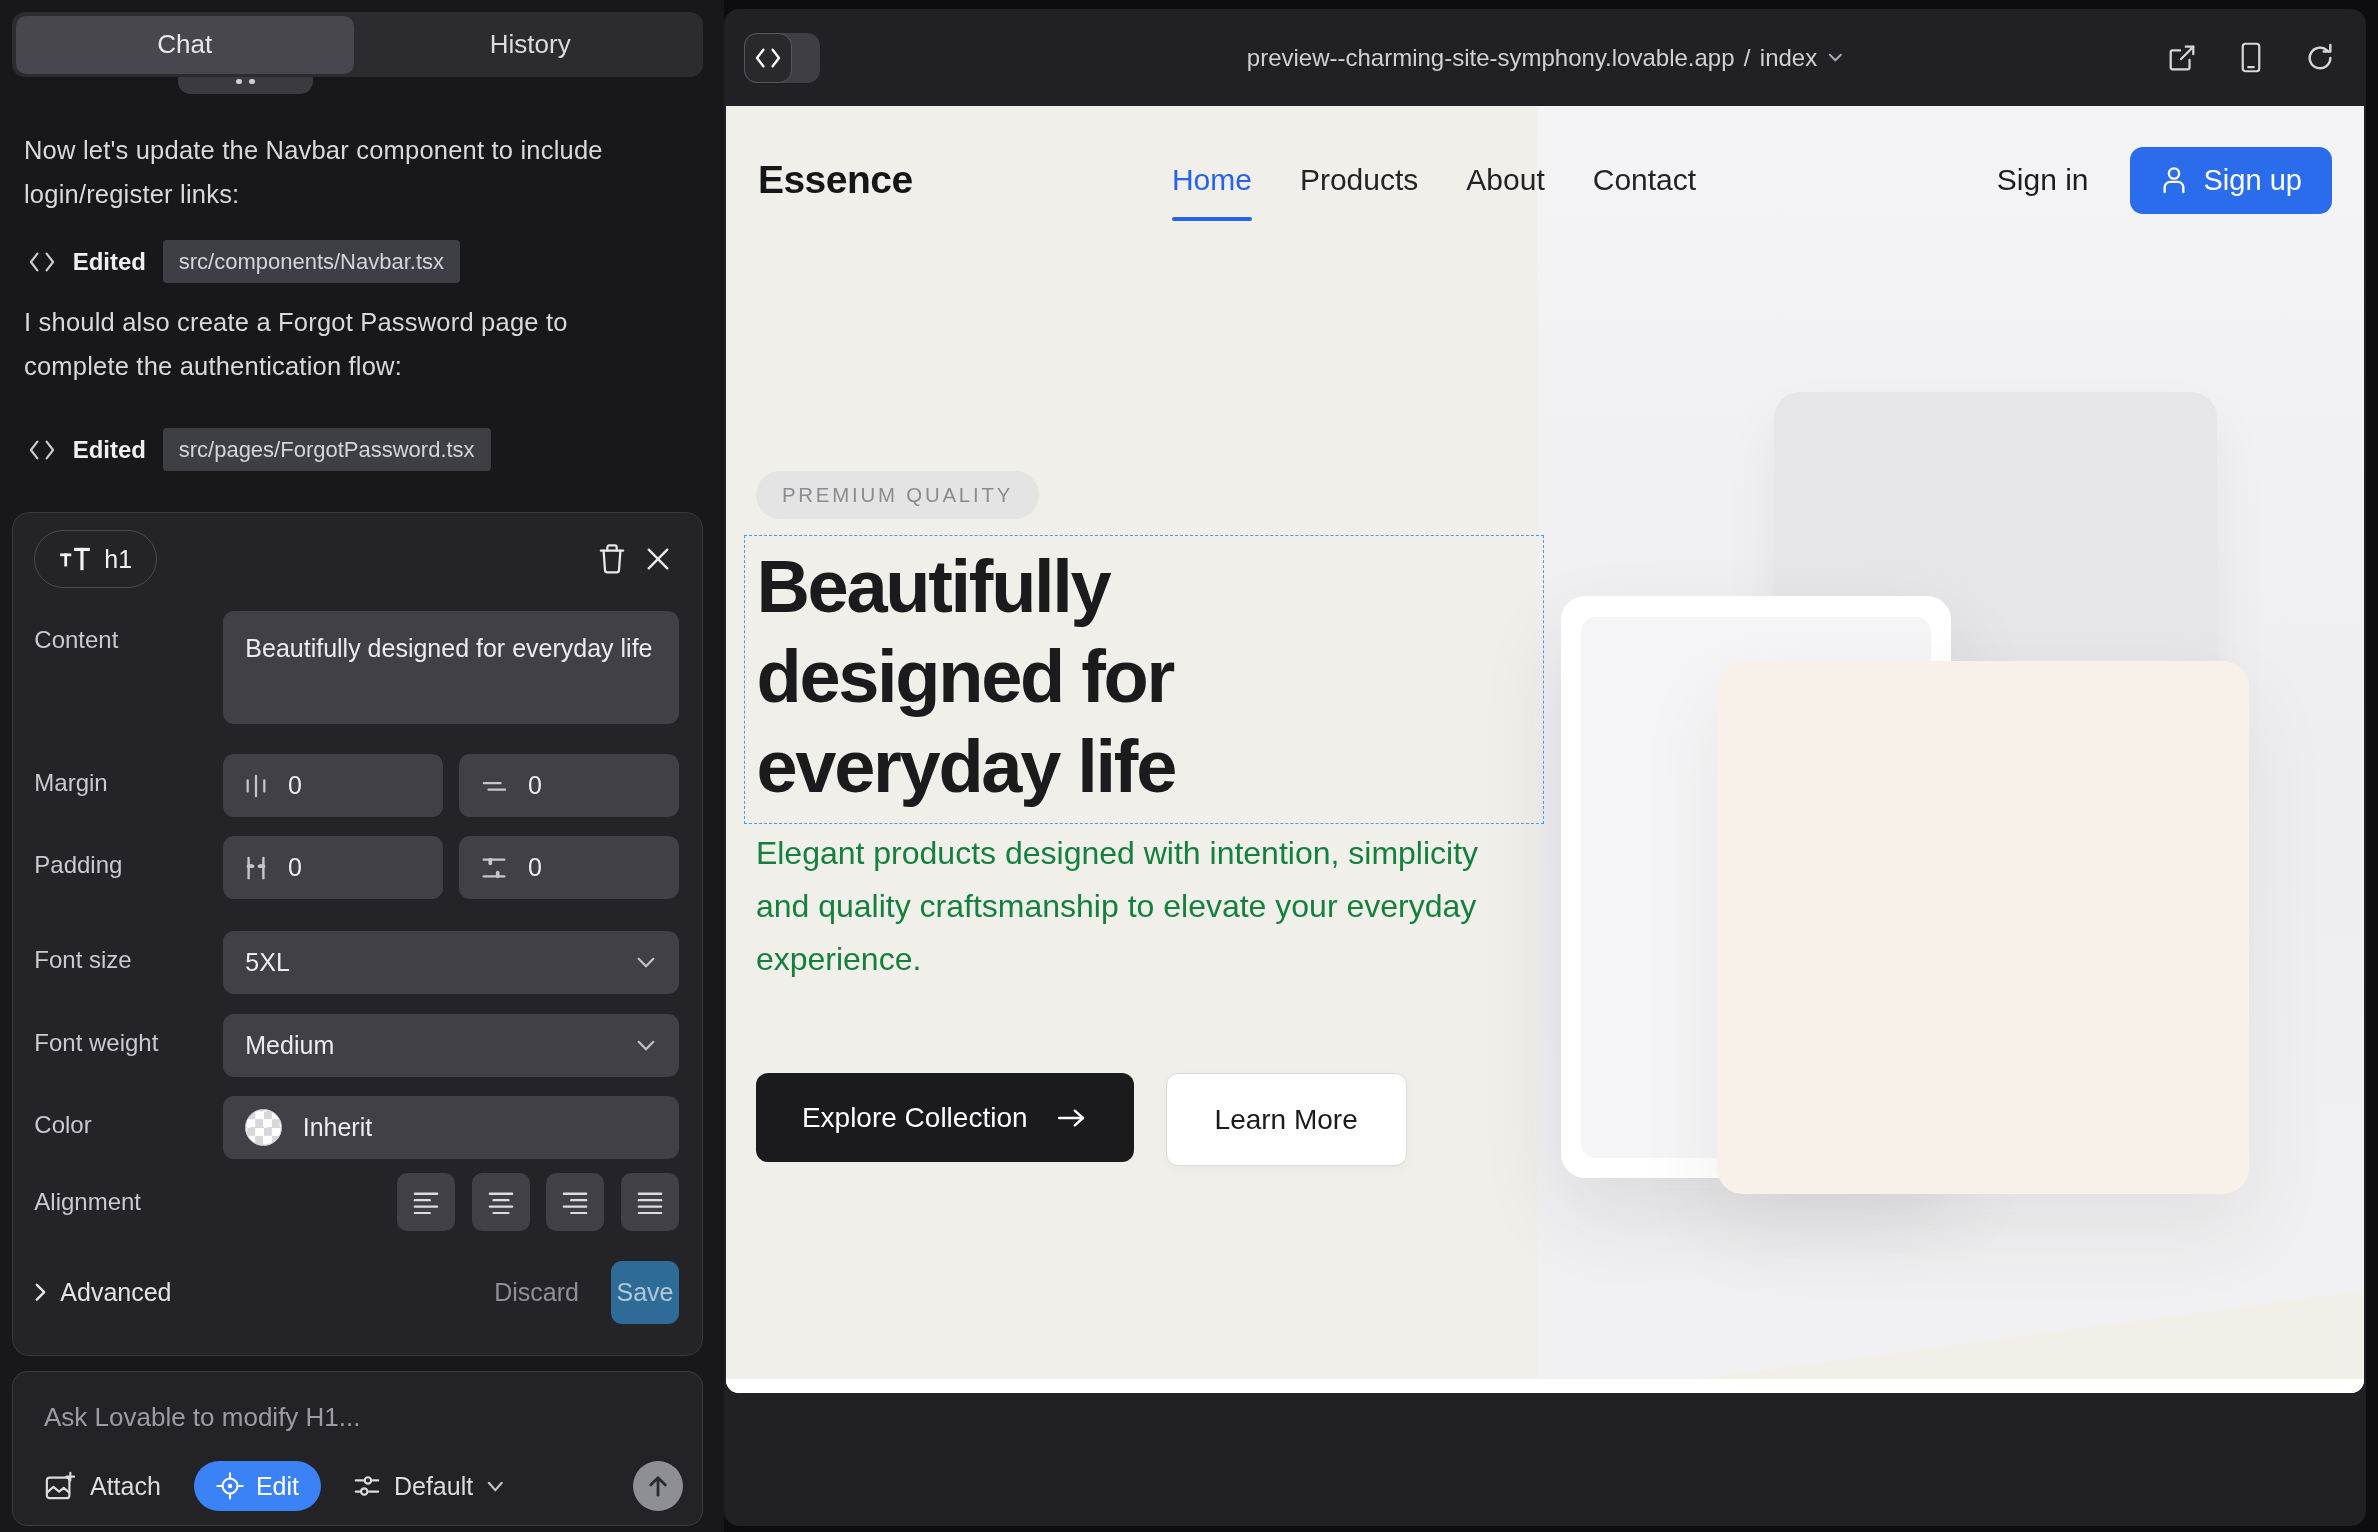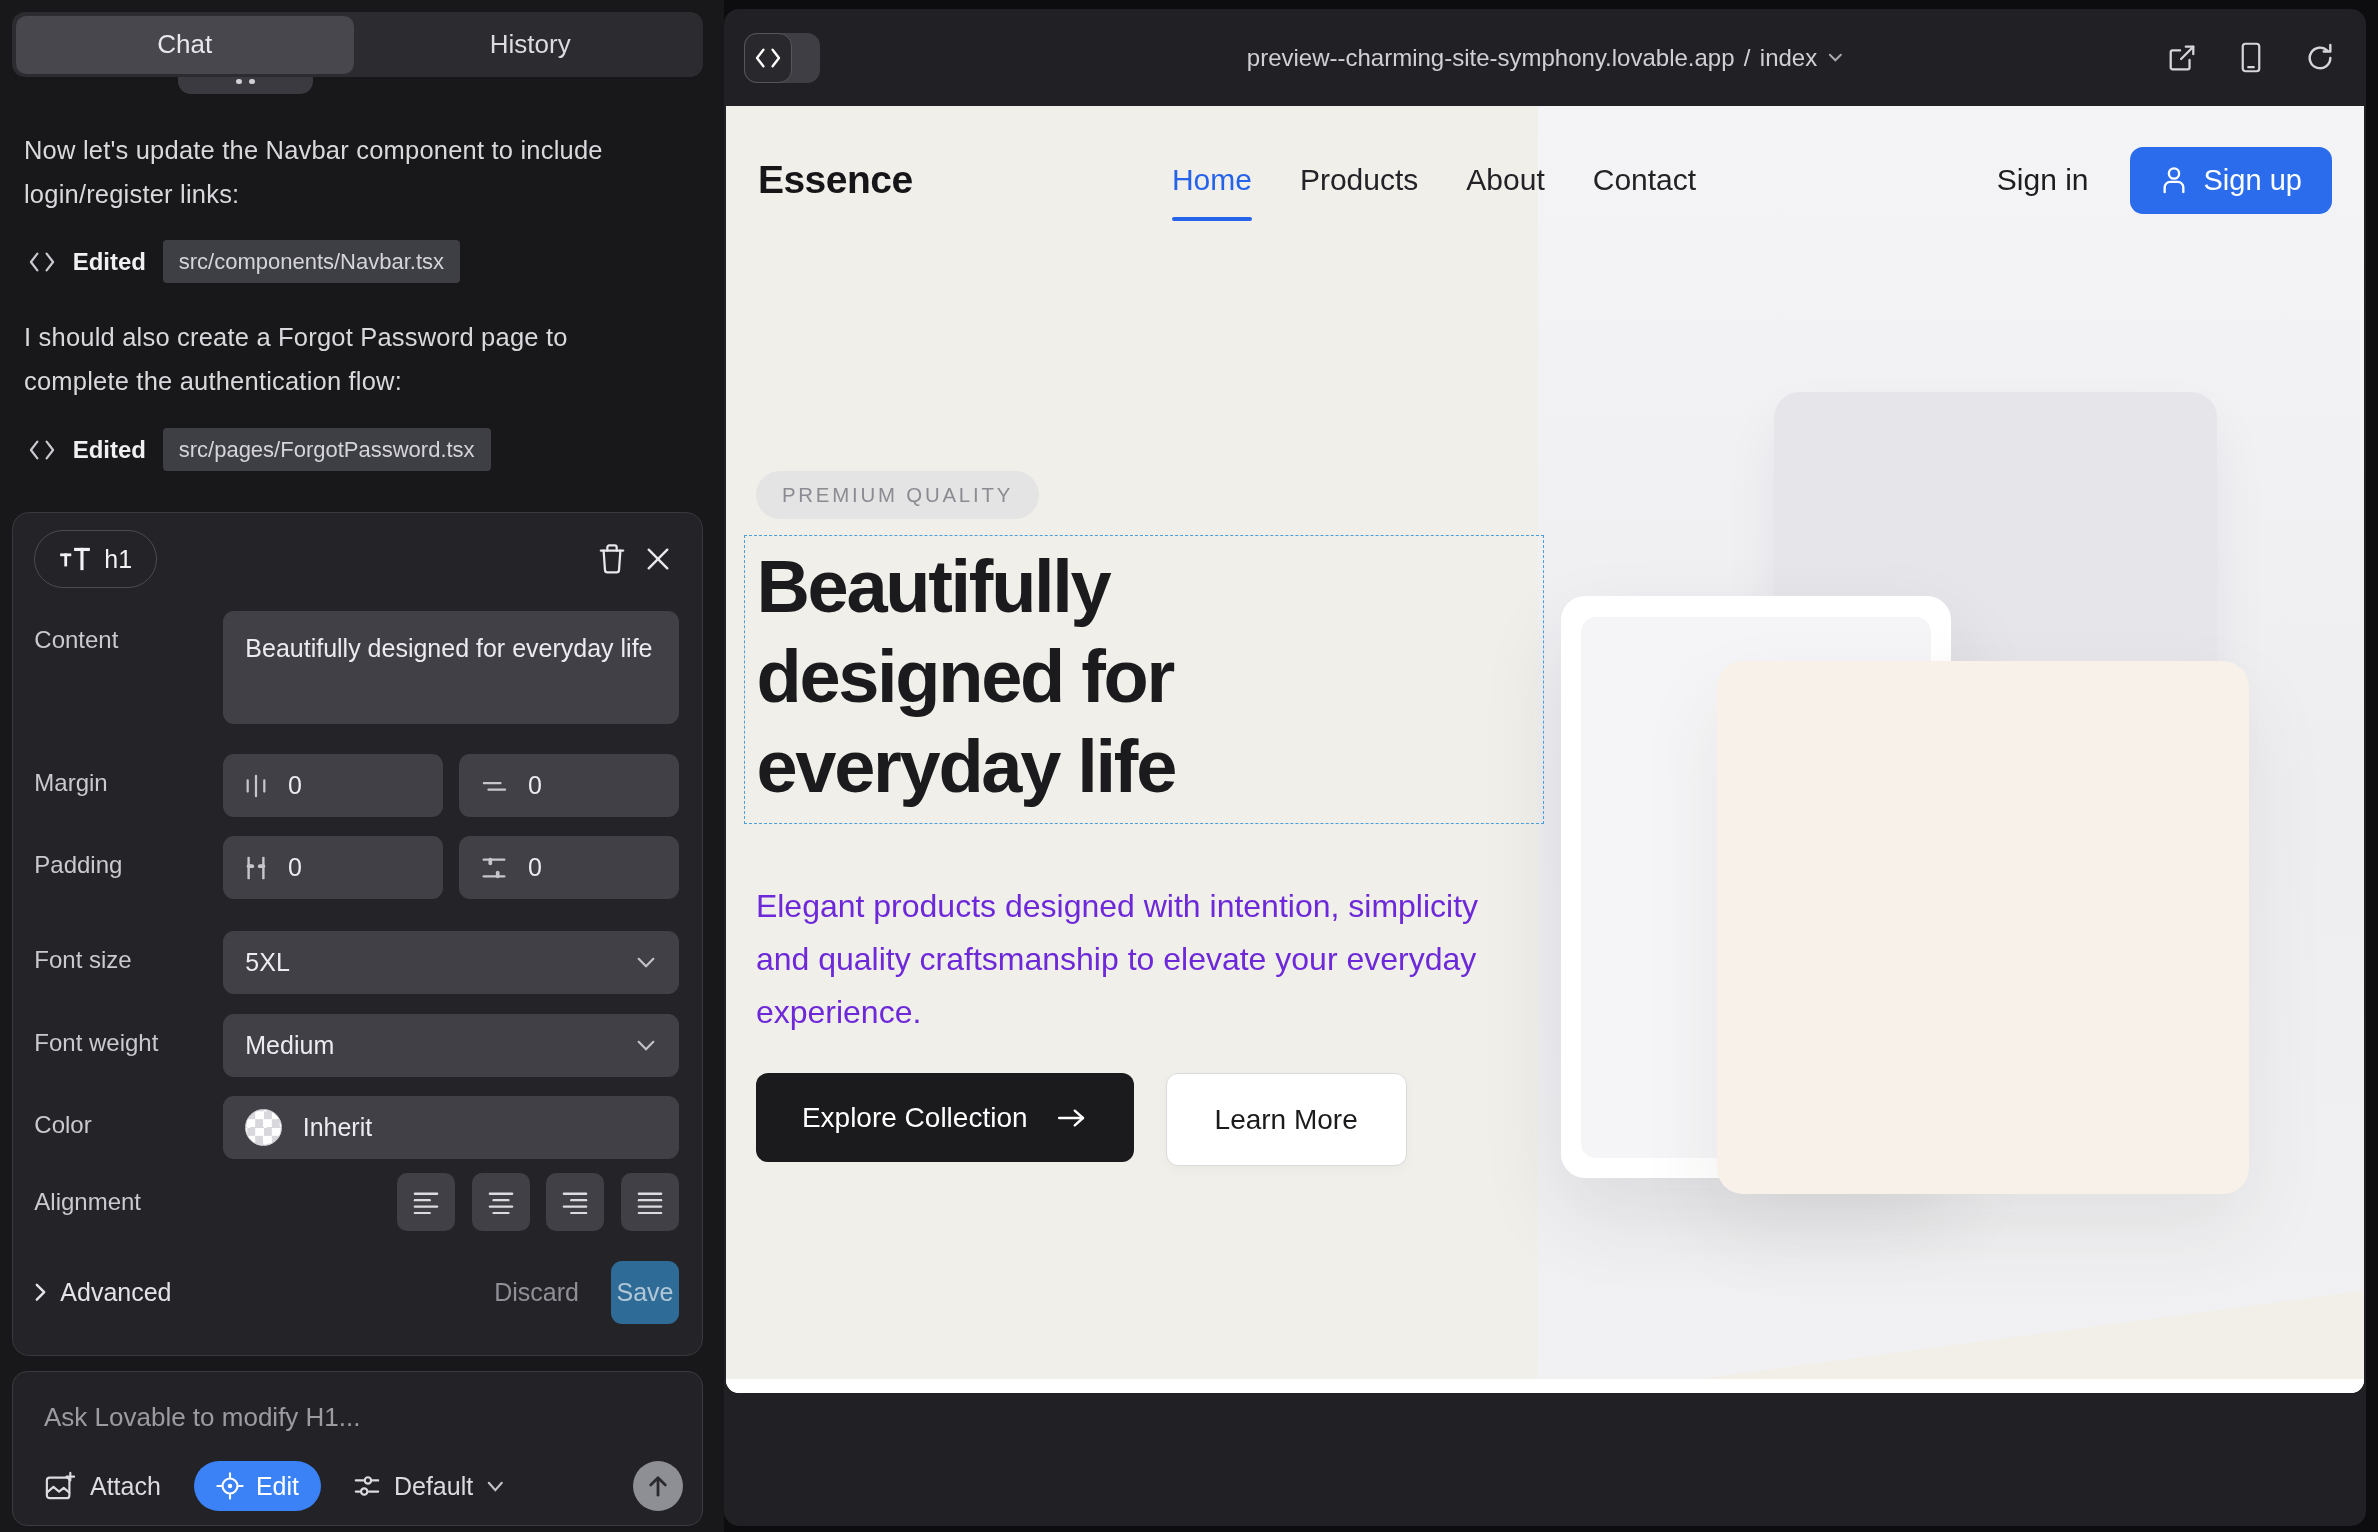--- a/index.html
+++ b/index.html
@@ -13,21 +13,21 @@
   .tabbar { position:absolute; left:12px; top:12px; width:691px; height:65px; background:#2b2b30; border-radius:13px; display:flex; align-items:center; }
   .tab { flex:1; height:58px; margin:3.7px; display:flex; align-items:center; justify-content:center; font-size:26px; color:#e8e8ec; border-radius:10.2px; cursor:pointer; }
   .tab.active { background:#47474d; }
   .tab.inactive { color:#dcdcde; }
 
   .partial-chip { position:absolute; left:178px; top:77px; width:135px; height:16.7px; background:#3a3a40; border-radius:0 0 13px 13px; display:flex; align-items:flex-start; justify-content:center; gap:7.4px; padding-top:1.9px; }
   .partial-chip i { width:5.6px; height:5.6px; border-radius:50%; background:#cfcfd4; }
 
   .chat-msg { position:absolute; left:24px; width:640px; font-size:25.5px; line-height:44px; color:#d9d9dd; letter-spacing:0.2px; }
   .msg-1 { top:128px; }
-  .msg-2 { top:315px; }
+  .msg-2 { top:300px; }
 
   .edited-row { position:absolute; left:28px; display:flex; align-items:center; gap:16.7px; height:45px;text-align:center; }
   .edited-1 { top:239px; }
   .edited-2 { top:427px; }
   .code-glyph { display:flex; align-items:center; color:#c9c9cf; }
   .edited-label { font-size:24px; font-weight:700; color:#f0f0f3; }
   .file-chip { background:#3e3e45; border-radius:4px; padding:8.3px 16px; font-size:22px; color:#d4d4d9; white-space:nowrap; }
 
   
   .editor { position:absolute; left:12px; top:512px; width:691px; height:844px; background:#242428; border:0.9px solid #38383e; border-radius:16.7px; }
@@ -102,21 +102,21 @@
   .nav-link.active { color:#2563eb; position:relative; }
   .nav-link.active::after { content:""; position:absolute; left:0; right:0; bottom:-24px; height:4.6px; background:#2563eb; border-radius:1.9px; }
   .nav-right { margin-left:auto; display:flex; align-items:center; gap:41px; }
   .signin { font-size:30px; color:#1d1d20; cursor:pointer; }
   .signup-btn { display:flex; align-items:center; gap:16px; height:67px; padding:0 30px; background:#2b6cec; color:#fff; font-size:29px; border:none; border-radius:13px; cursor:pointer; }
 
   
   .badge { position:absolute; left:30px; top:365px; height:48px; display:flex; align-items:center; padding:0 26px; background:#e5e4e4; border-radius:24px; font-size:20.4px; letter-spacing:2.8px; color:#8b8b92; }
   .selection-box { position:absolute; left:18.6px; top:429px; width:800px; height:289px; border:1.9px dashed #4d9fdb; }
   .headline { position:absolute; left:11px; top:5.6px; width:668px; font-size:74px; line-height:90px; font-weight:600; letter-spacing:-2.3px; color:#1b1b1e; }
-  .hero-para { position:absolute; left:30px; top:774px; width:751px; font-size:32px; line-height:53px; color:#6d28d9; }
+  .hero-para { position:absolute; left:30px; top:721px; width:751px; font-size:32px; line-height:53px; color:#15803d; }
   .cta-row { position:absolute; left:30px; top:967px; display:flex; gap:32px; }
   .cta-primary { display:flex; align-items:center; gap:28px; height:89px; padding:0 46px; background:#1b1b1d; color:#fff; font-size:28px; border:none; border-radius:12px; cursor:pointer; }
   .cta-secondary { height:93px; padding:0 48px; background:#fff; color:#1b1b1d; font-size:28px; border:1.4px solid #dadada; border-radius:12px; cursor:pointer; box-shadow:0 3.7px 11px rgba(0,0,0,.03); }
 
   svg { display:block; }
 </style>
 </head>
 <body>
 
 <div id="app">

